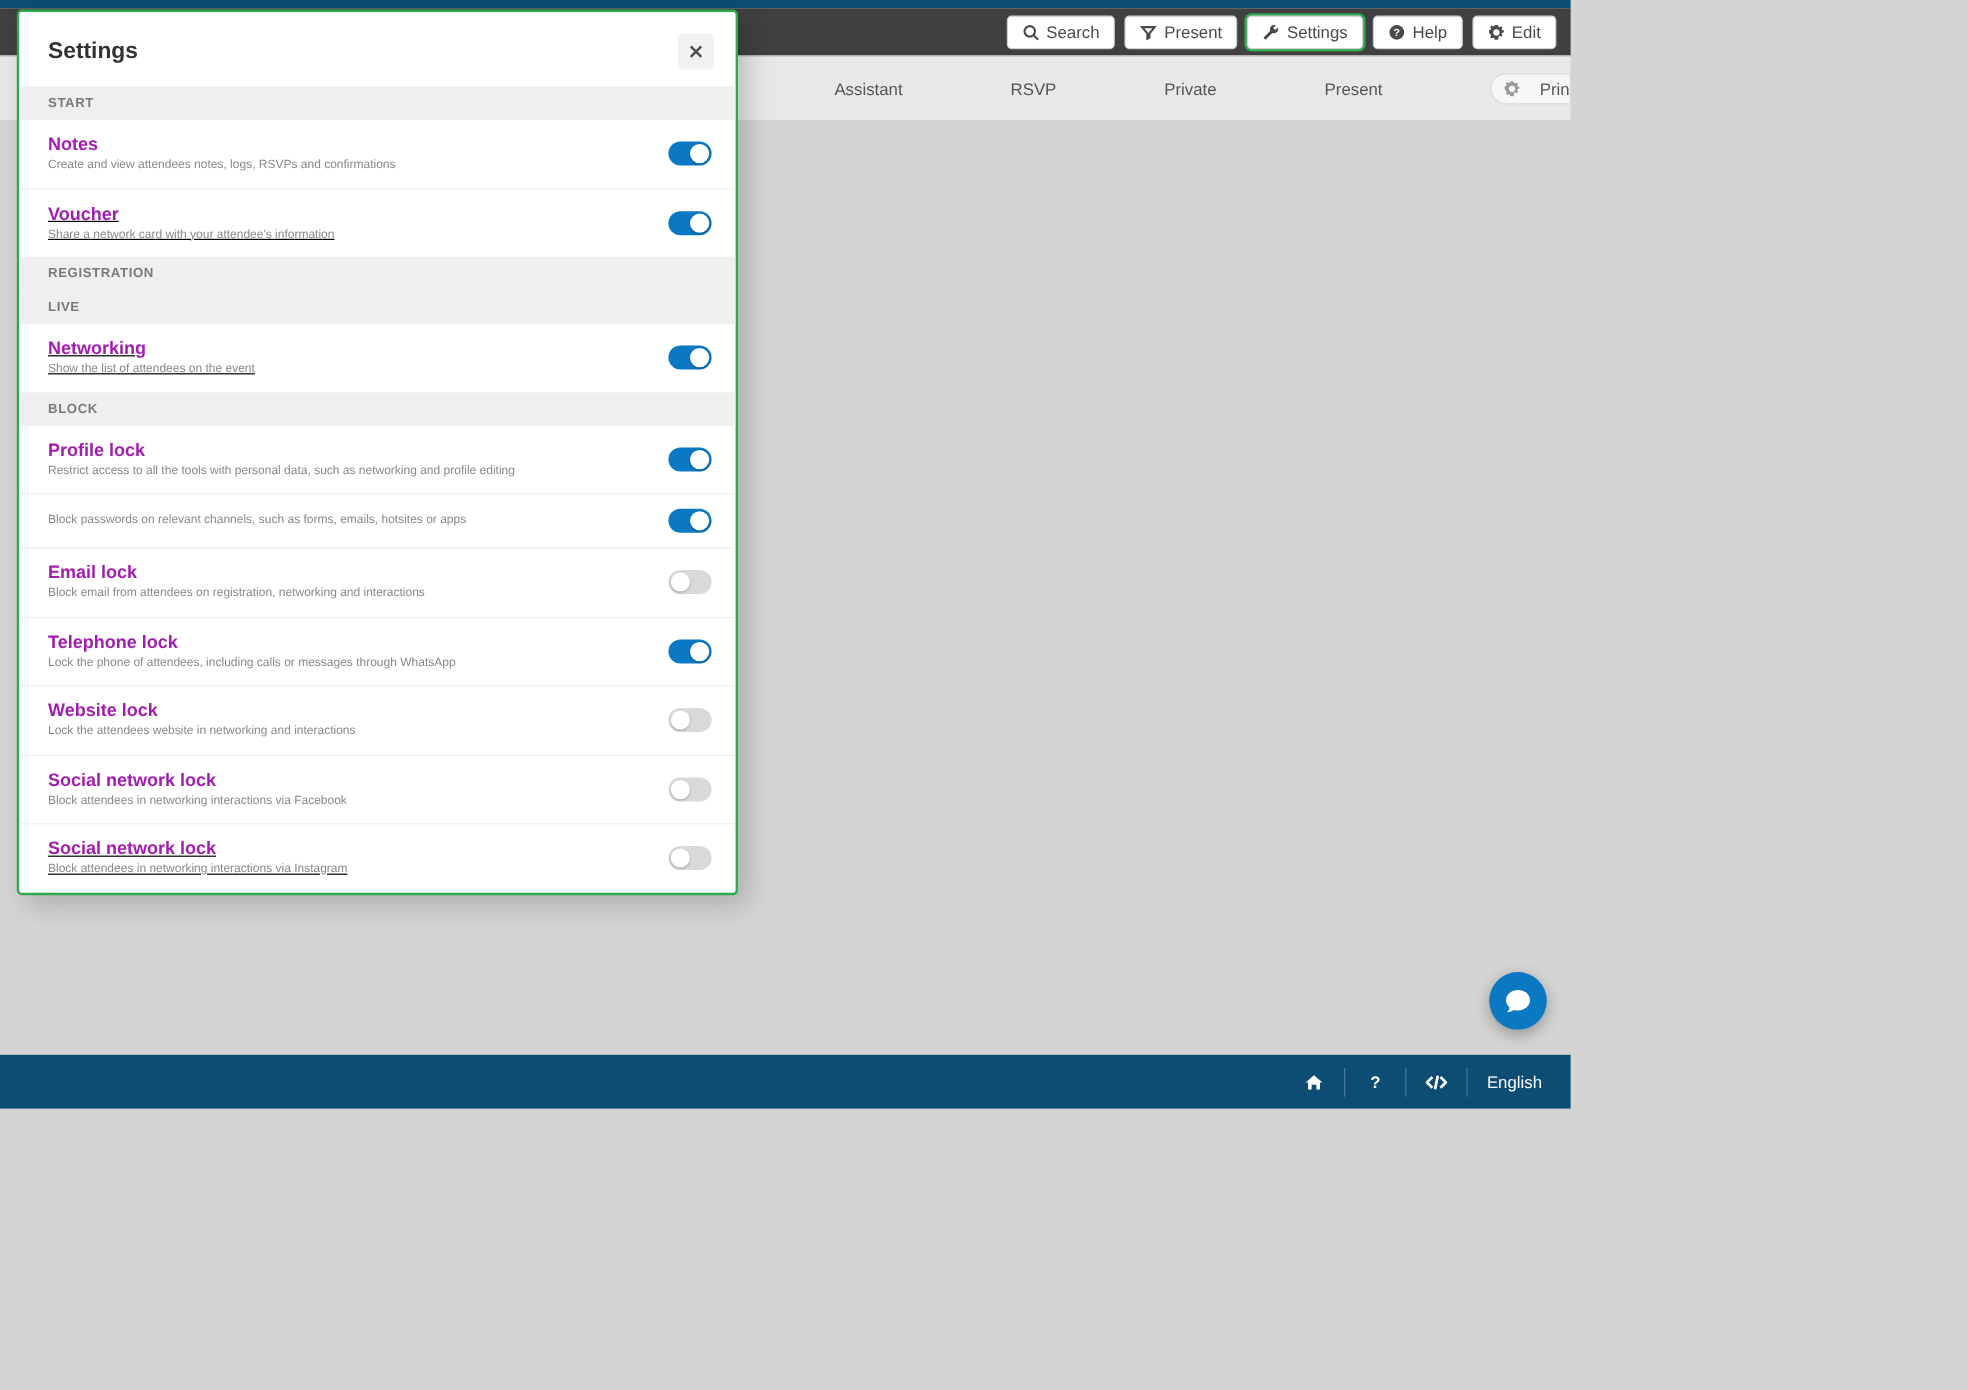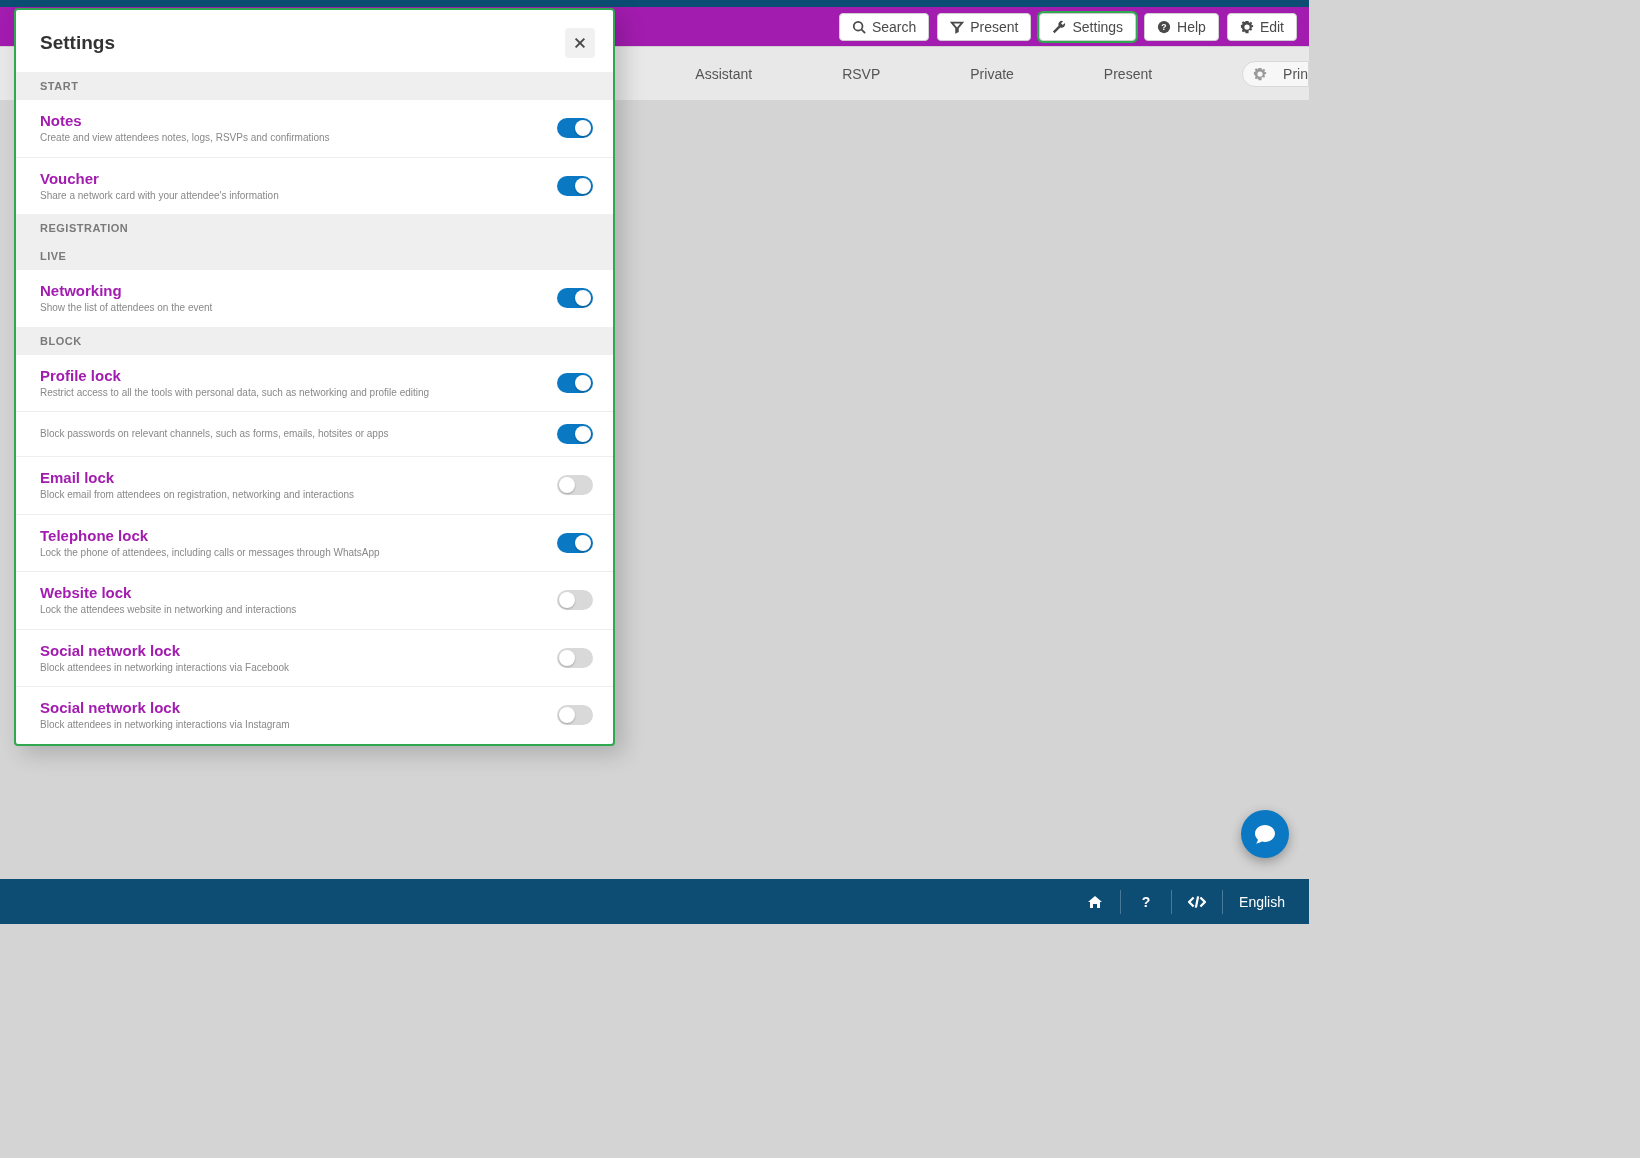--- a/index.html
+++ b/index.html
@@ -16,21 +16,21 @@
       position: absolute;
       top: 0; left: 0; right: 0;
       height: 7px;
       background: #0d4d73;
     }
 
     .toolbar {
       position: absolute;
       top: 7px; left: 0; right: 0;
       height: 40px;
-      background: #a21caf;
+      background: #404040;
       border-bottom: 1px solid #d0d0d0;
       display: flex;
       align-items: center;
       justify-content: flex-end;
       padding: 0 12px;
       gap: 8px;
     }
 
     .tool-btn {
       display: inline-flex;
@@ -143,21 +143,21 @@
       font-weight: 600;
     }
 
     .row {
       display: flex;
       align-items: center;
       justify-content: space-between;
       padding: 12px 20px 12px 24px;
       border-bottom: 1px solid #eee;
     }
-    .rows .row:last-child { border-bottom: none; }
+    .rows .row:last-child { border-bottom: none; text-decoration: underline; }
     .row-text { flex: 1; padding-right: 16px; }
     .row-title { font-size: 15px; font-weight: 600; color: #a21caf; margin-bottom: 2px; }
     .row-desc { font-size: 10px; color: #888; line-height: 1.35; }
 
     
     .toggle {
       width: 36px; height: 20px;
       border-radius: 10px;
       background: #d9d9d9;
       position: relative;

